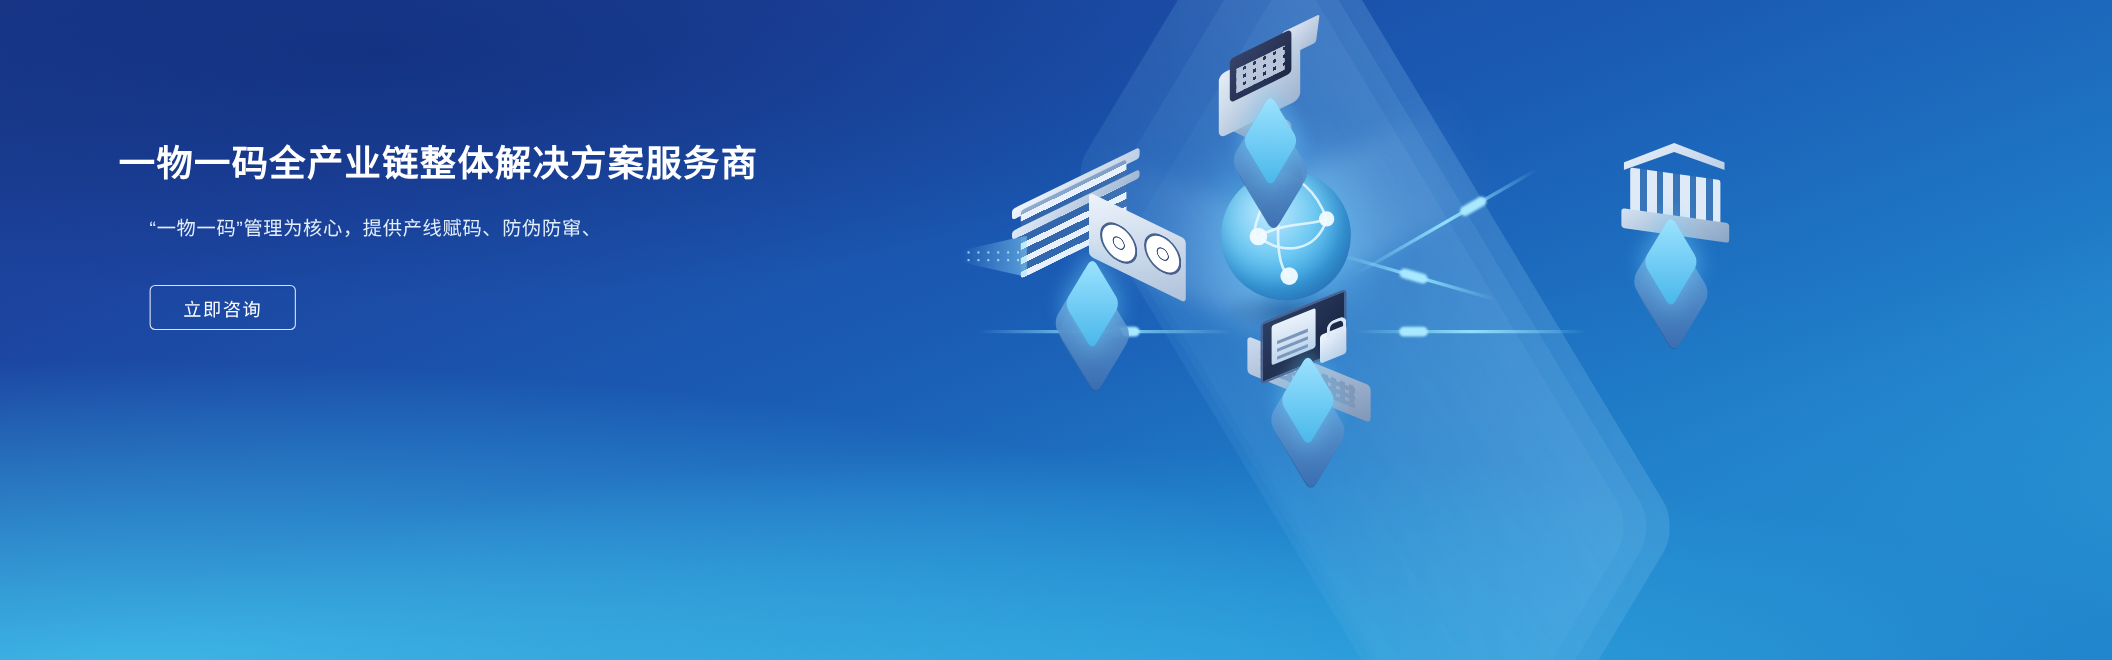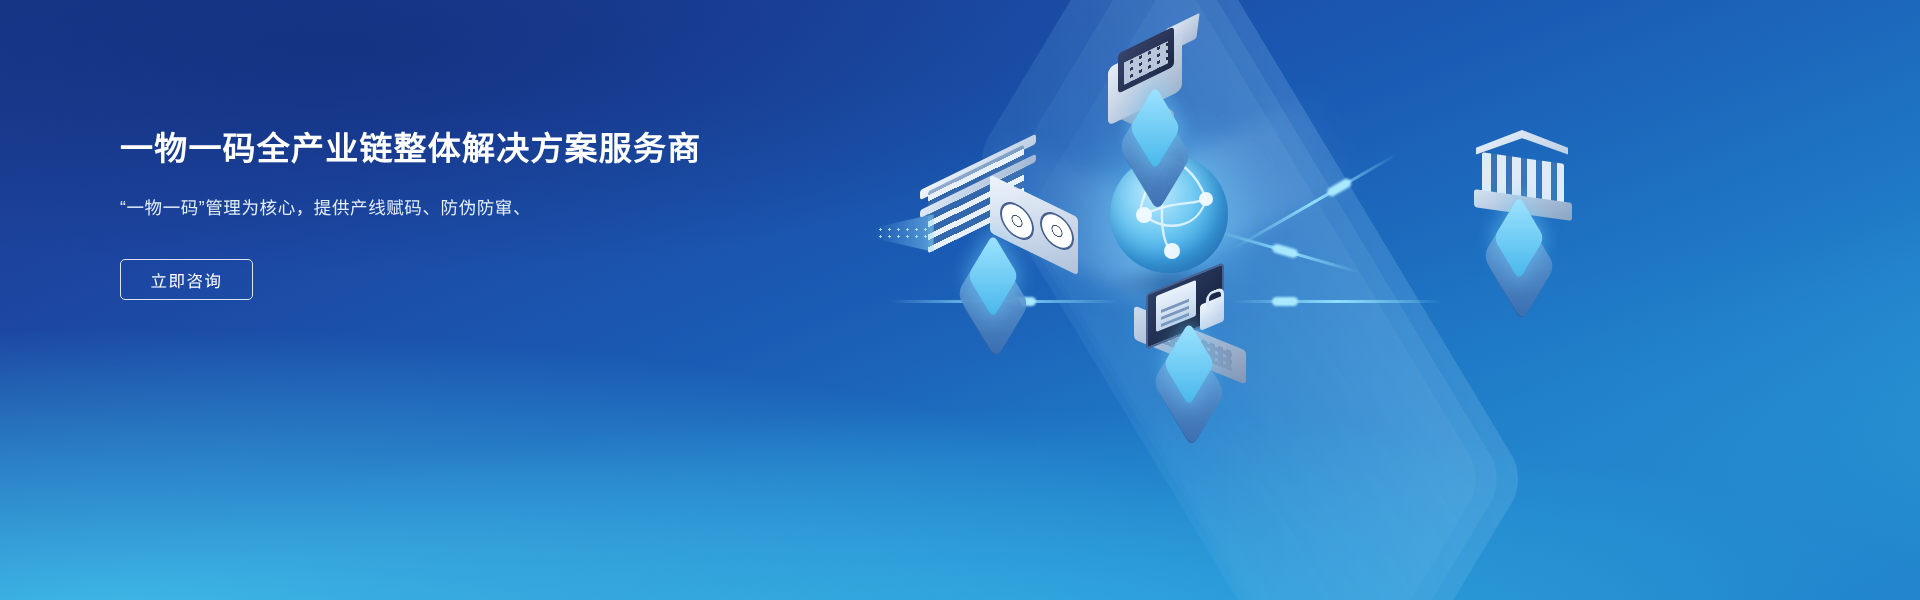--- a/index.html
+++ b/index.html
@@ -15,35 +15,36 @@
       radial-gradient(95% 80% at 52% 112%, #2fa8e0 0%, rgba(47,168,224,0) 55%),
       radial-gradient(115% 110% at 96% 104%, #1f7fc9 0%, rgba(31,127,201,0) 58%),
       linear-gradient(158deg, #1b3b8f 0%, #1c45a0 22%, #1a5bb4 46%, #1f79c6 70%, #2c9bd8 88%, #35b0e4 100%);
   }
   .banner::after{
     content:""; position:absolute; inset:0; pointer-events:none;
     background:radial-gradient(70% 60% at 18% 8%, rgba(14,38,110,.55) 0%, rgba(14,38,110,0) 62%);
   }
 
   
-  .copy{ position:absolute; left:120px; top:128px; width:640px; z-index:6; }
+  .copy{ position:absolute; left:108px; top:128px; width:640px; z-index:6; }
   .headline{
     font-size:33px; font-weight:bold; color:#ffffff; letter-spacing:1.2px;
     line-height:1.25; white-space:nowrap;
   }
   .sub{
     margin-top:22px; font-size:17.5px; color:#e3eefb; line-height:34px;
     letter-spacing:.6px;
+    margin-left:28px;
   }
   .sub span{ display:block; white-space:nowrap; }
   .cta{
     margin-top:34px; display:inline-flex; align-items:center; justify-content:center;
     width:133px; height:41px; border:1px solid rgba(255,255,255,.85);
     border-radius:5px; color:#ffffff; font-size:16.5px; letter-spacing:1.5px;
-    background:transparent; cursor:pointer;
+    background:transparent; cursor:pointer;margin-left:28px;
   }
 
   
   .art{ position:absolute; left:860px; top:0; width:1060px; height:600px; z-index:3; }
   .art > *{ position:absolute; }
 
   
   .plat{
     left:40px; top:150px; width:700px; height:340px;
     background:linear-gradient(180deg, rgba(150,210,245,.20), rgba(120,195,240,.10));

